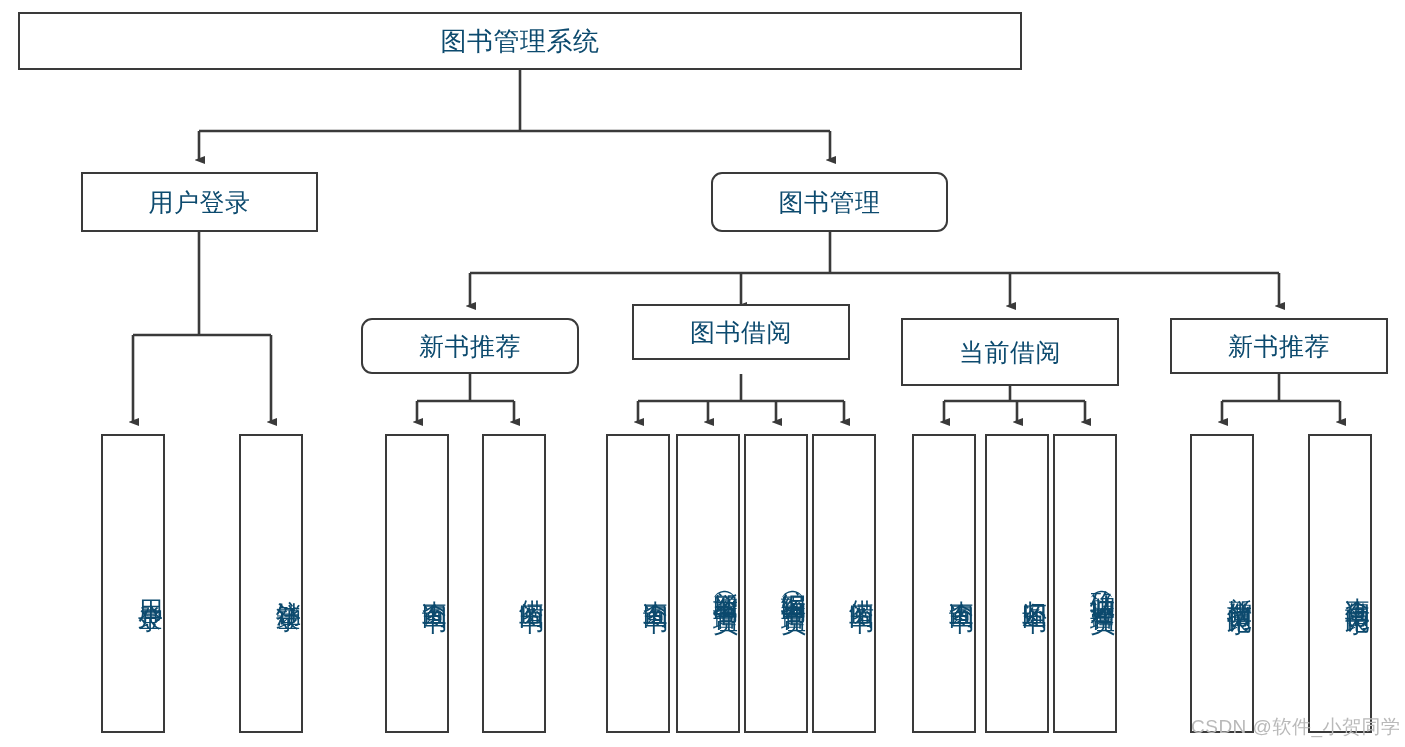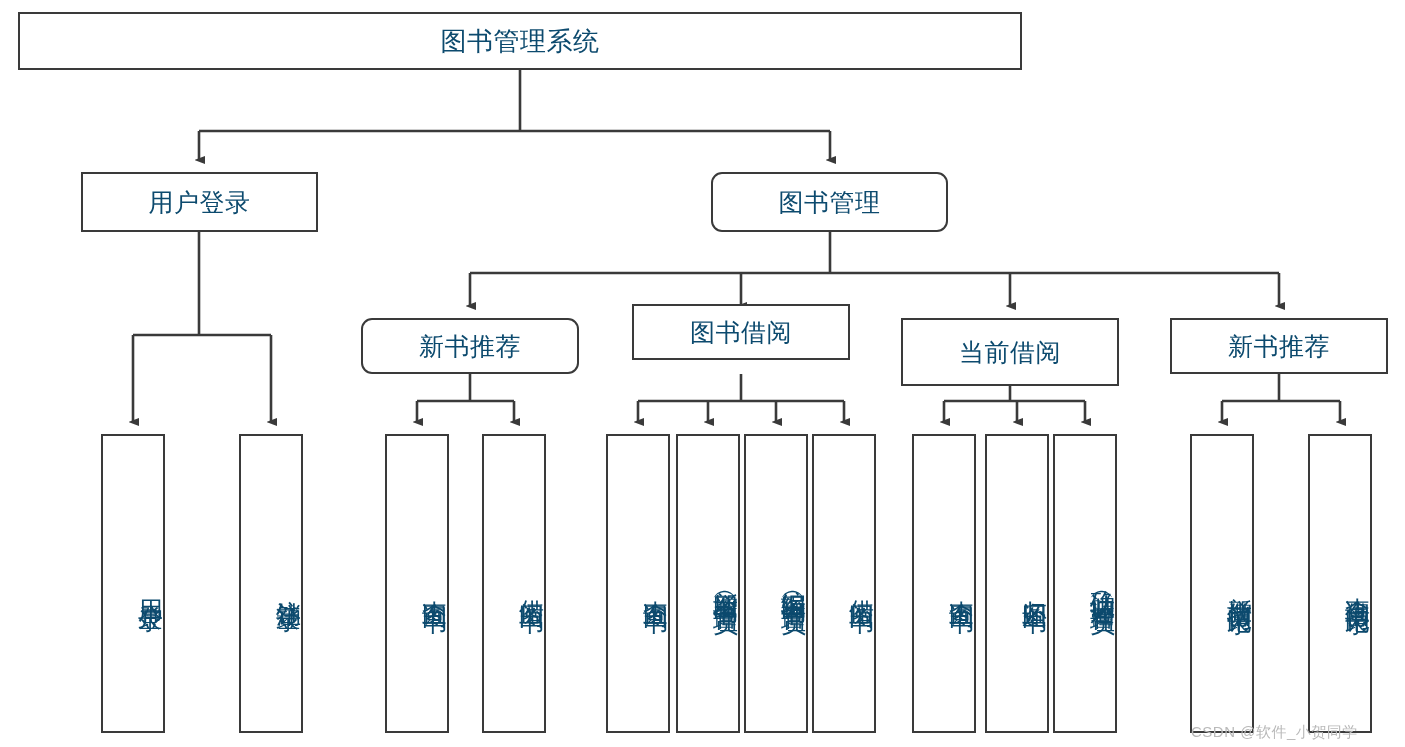--- a/index.html
+++ b/index.html
@@ -58,25 +58,24 @@
   .node-v.long {
     align-items: flex-start;
     padding-top: 2px;
   }
   .node-v .vtext {
     writing-mode: vertical-rl;
     text-orientation: upright;
   }
   .watermark {
     position: absolute;
-    font-size: 15px;
+    font-size: 19px;
     color: #b9b9b9;
     white-space: nowrap;
     letter-spacing: 0.5px;
-    margin-top: 9px;
   }
 </style>
 </head>
 <body>
 
 <div id="canvas">
 
   <svg class="wires" viewBox="0 0 1405 747" xmlns="http://www.w3.org/2000/svg">
     <defs>
       <marker id="arrow" markerWidth="10" markerHeight="10" refX="4" refY="6" orient="auto" markerUnits="userSpaceOnUse">

